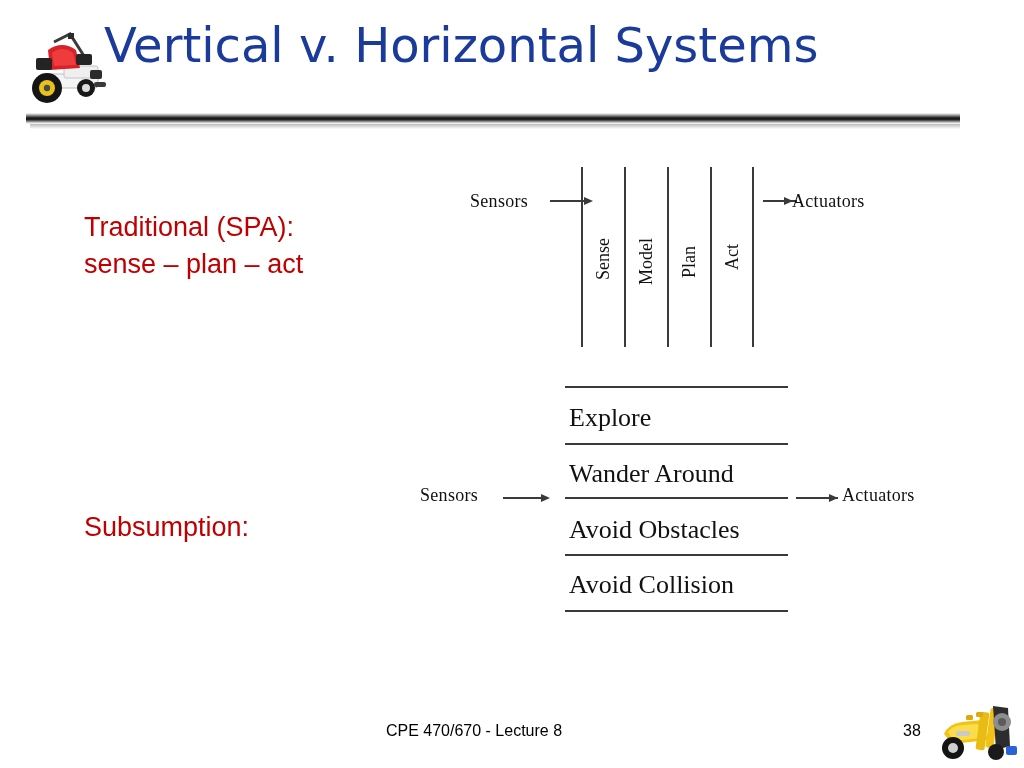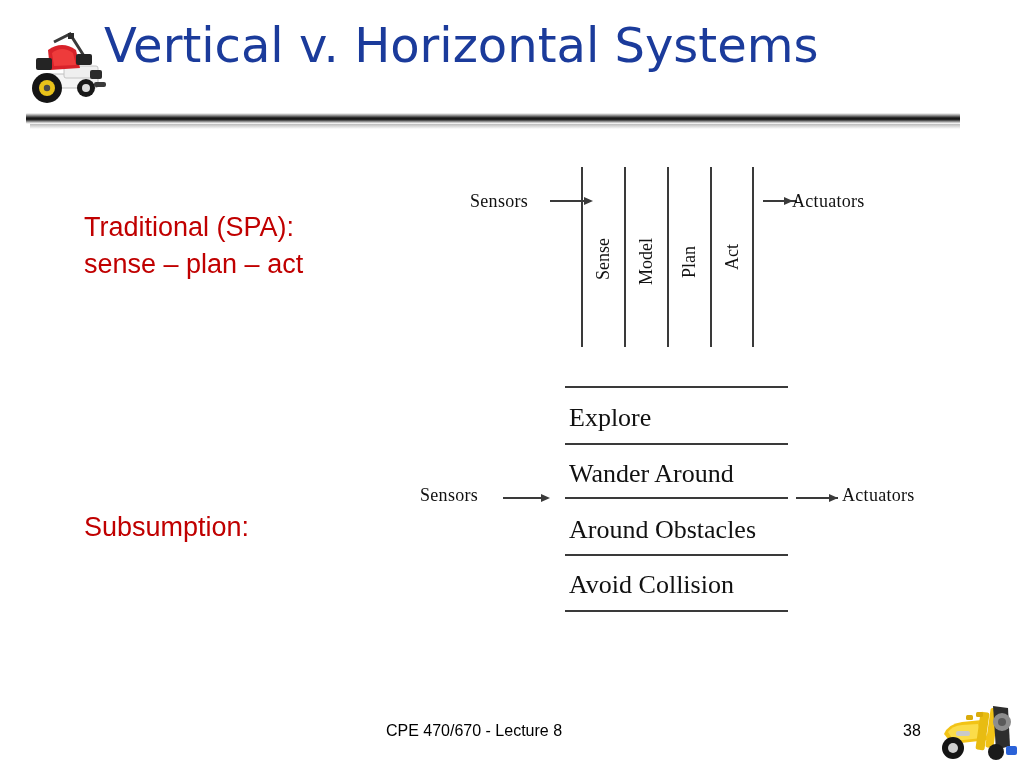--- a/index.html
+++ b/index.html
@@ -274,21 +274,21 @@
   <div class="arrow-head" style="left:126px; top:119px;"></div>
 
   <div class="sub-hline" style="top:11px;"></div>
   <div class="sub-hline" style="top:68px;"></div>
   <div class="sub-hline" style="top:122px;"></div>
   <div class="sub-hline" style="top:179px;"></div>
   <div class="sub-hline" style="top:235px;"></div>
 
   <div class="sub-layer-label" style="top:28px;">Explore</div>
   <div class="sub-layer-label" style="top:84px;">Wander Around</div>
-  <div class="sub-layer-label" style="top:140px;">Around Obstacles</div>
+  <div class="sub-layer-label" style="top:140px;">Avoid Obstacles</div>
   <div class="sub-layer-label" style="top:195px;">Avoid Collision</div>
 
   <div class="arrow-line" style="left:381px; top:122px; width:42px;"></div>
   <div class="arrow-head" style="left:414px; top:119px;"></div>
 
   <div class="serif-label" id="sub-actuators-label">Actuators</div>
 </div>
 
 <div id="footer-text">CPE 470/670 - Lecture 8</div>
 <div id="footer-pagenum">38</div>

